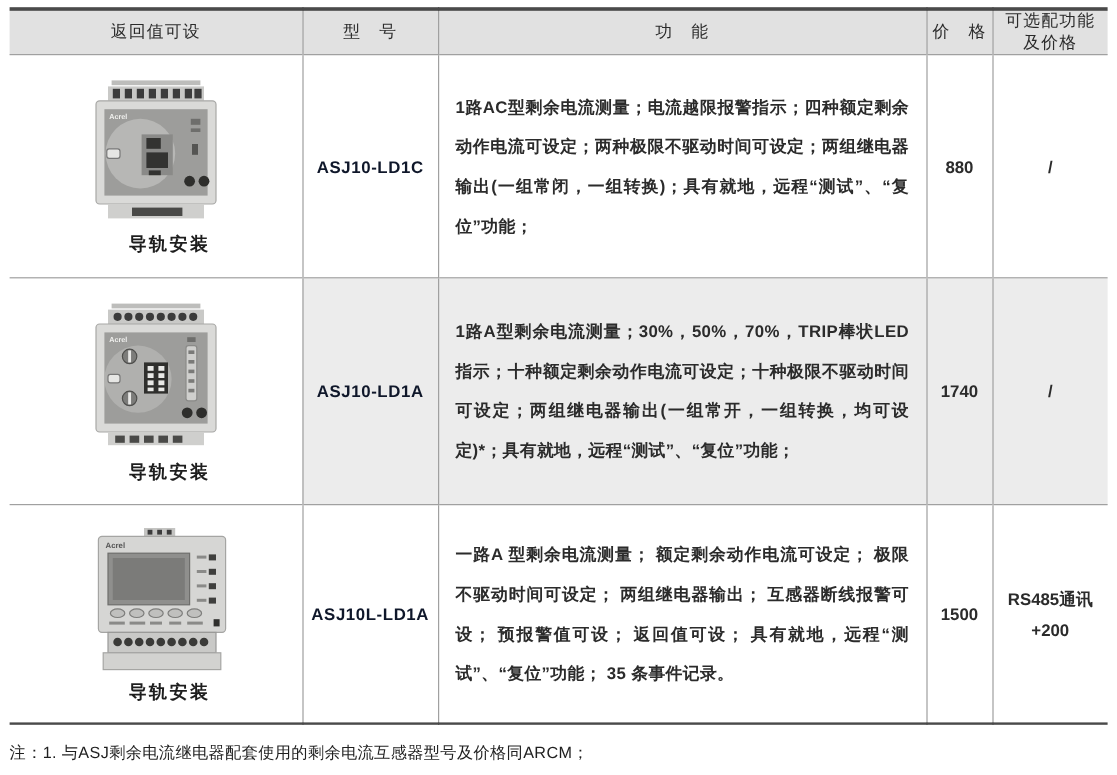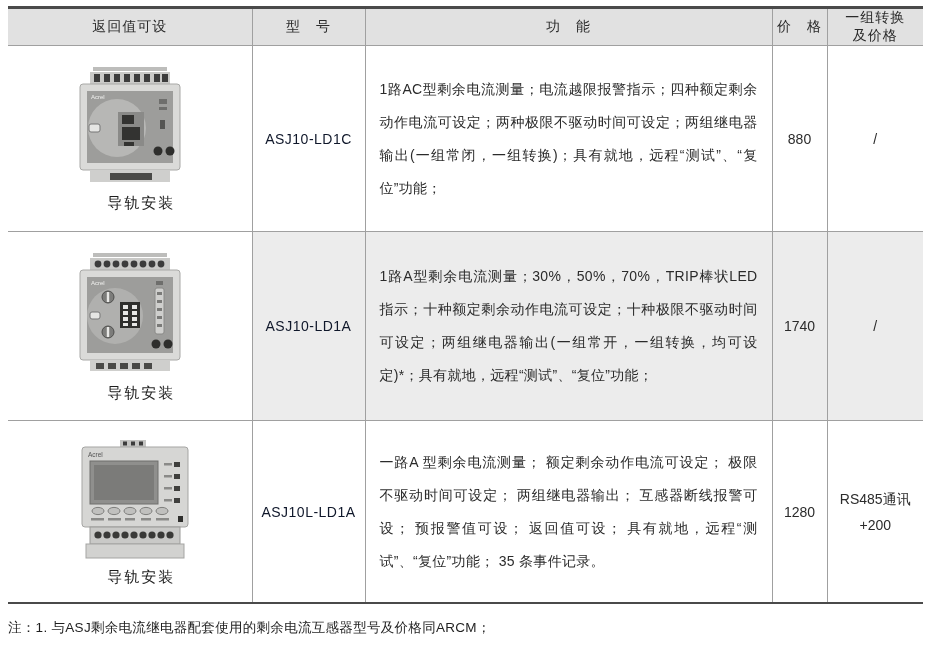--- a/index.html
+++ b/index.html
@@ -12,21 +12,21 @@
   .unit-label{
     text-align:right;font-size:13.5px;letter-spacing:1px;
     padding:4px 2px 10px 0;color:#222;
   }
   table.price-table{
     width:915px;border-collapse:collapse;table-layout:fixed;
     border-top:3px solid #4a4a4a;border-bottom:2px solid #4a4a4a;
   }
   .price-table th,.price-table td{
     border-left:1px solid #a0a0a0;border-top:1px solid #a0a0a0;
-    padding:0;vertical-align:middle;
+    padding:0;vertical-align:middle;font-weight:bold;
   }
   .price-table th:first-child,.price-table td:first-child{border-left:none;}
   .price-table thead th{
     background:#e1e1e1;border-top:none;height:34px;
     font-size:14px;font-weight:normal;text-align:center;letter-spacing:1px;
   }
   .pre{white-space:pre-line;}
   td.photo-cell{background:#fff;}
   .photo-cell .figure-wrap{
     display:flex;flex-direction:column;align-items:center;justify-content:center;
@@ -63,21 +63,21 @@
         <col style="width:407px">
       <col style="width:55px">
         <col style="width:96px">
     </colgroup>
     <thead>
       <tr>
         <th>返回值可设</th>
         <th>型　号</th>
         <th>功　能</th>
         <th>价　格</th>
-        <th class="pre">一组转换
+        <th class="pre">可选配功能
 及价格</th>
       </tr>
     </thead>
     <tbody>
 
       <tr class="row-1">
         <td class="photo-cell">
           <div class="figure-wrap">
             <svg width="140" height="122" viewBox="0 0 140 122">
               <g>
@@ -246,21 +246,21 @@
                   <circle cx="101" cy="97" r="3.6" fill="#3a3a38"></circle>
                 <circle cx="110" cy="97" r="3.6" fill="#3a3a38"></circle>
               </g>
               <rect x="26" y="106" width="98" height="14" fill="#d2d2d0" stroke="#a5a5a3"></rect>
             </svg>
             <div class="mount-caption">导轨安装</div>
           </div>
         </td>
         <td class="model-cell">ASJ10L-LD1A</td>
         <td class="func-cell">一路A 型剩余电流测量； 额定剩余动作电流可设定； 极限不驱动时间可设定； 两组继电器输出； 互感器断线报警可设； 预报警值可设； 返回值可设； 具有就地，远程“测试”、“复位”功能； 35 条事件记录。</td>
-        <td class="price-cell">1280</td>
+        <td class="price-cell">1500</td>
         <td class="opt-cell pre">RS485通讯
 +200</td>
       </tr>
 
     </tbody>
   </table>
 
   <div class="notes">
     <div>注：1. 与ASJ剩余电流继电器配套使用的剩余电流互感器型号及价格同ARCM；</div>
 

